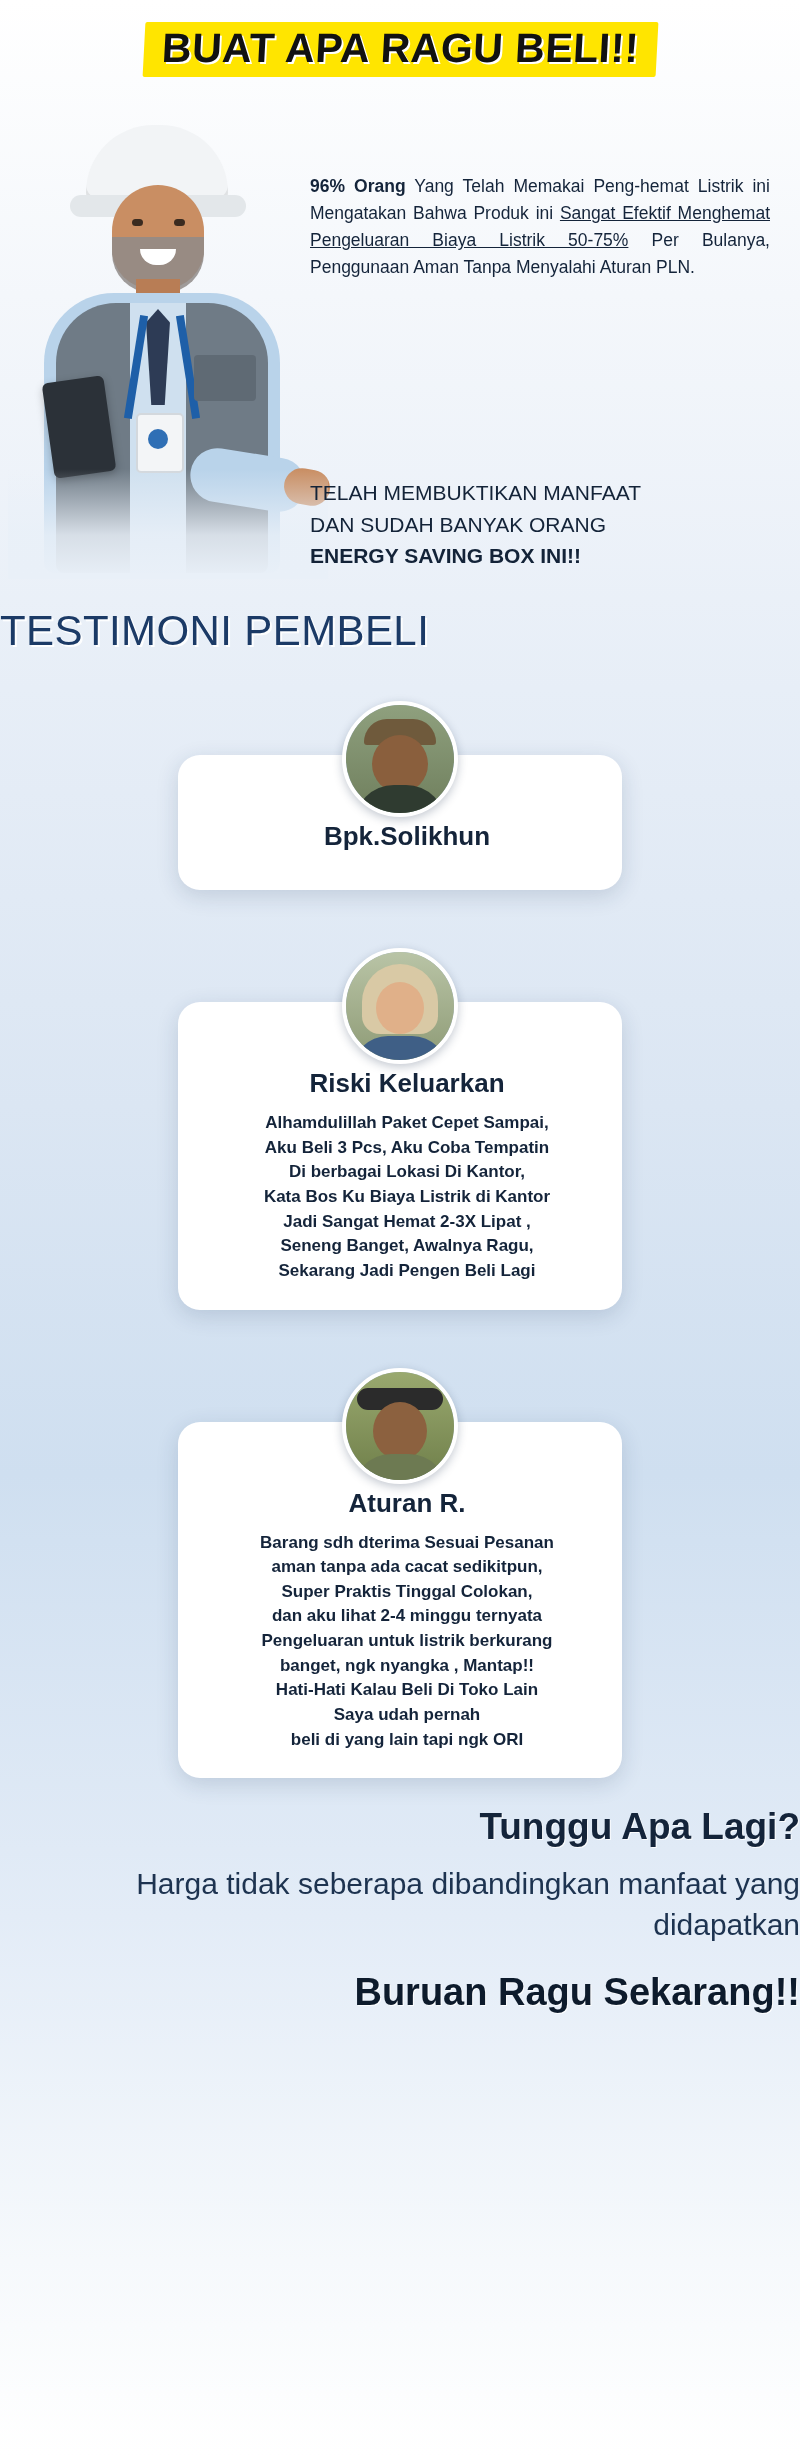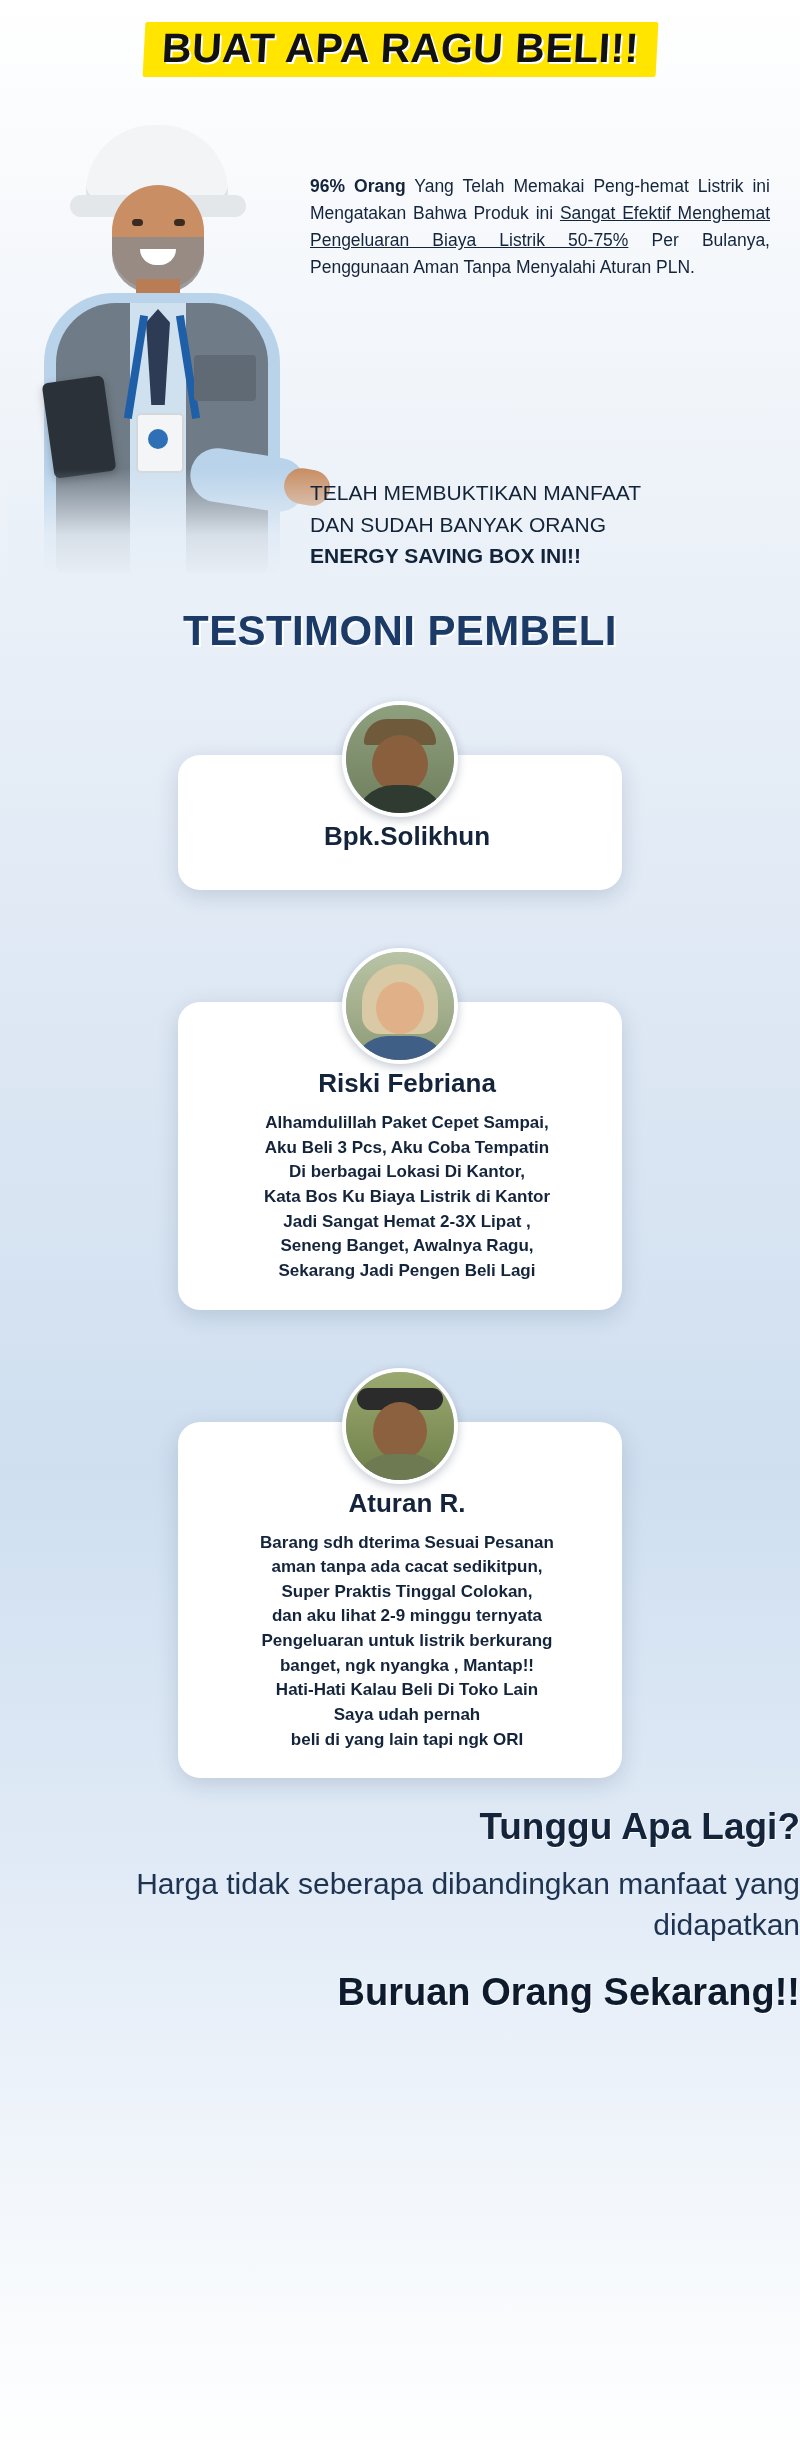--- a/index.html
+++ b/index.html
@@ -252,24 +252,24 @@
     font-size: 21px;
     line-height: 1.5;
     font-weight: 500;
   }
   .hero-sub .strong {
     font-weight: 800;
   }
 
   
   .section-title {
-    text-align: center;
+    text-align: left;
     margin-top: 10px;
     font-size: 42px;
-    font-weight: 700;
+    font-weight: 400;
     color: #1b3a66;
     letter-spacing: 0.4px;
     text-shadow: 2px 2px 0 rgba(255,255,255,0.9);
   }
 
   
   .cards {
     margin-top: 46px;
     display: flex;
     flex-direction: column;
@@ -429,21 +429,21 @@
     </div>
 
     <div class="card-block">
       <div class="avatar">
         <div class="sky" style="background:linear-gradient(180deg,#b9c4a6 0%,#8e9b76 100%);"></div>
         <div class="cap" style="top:12px;width:76px;height:70px;background:#d9c9a5;border-radius:38px 38px 18px 18px;"></div>
         <div class="head" style="top:30px;width:48px;height:52px;background:#e0b089;"></div>
         <div class="body" style="top:84px;width:96px;height:36px;background:#3f5f86;"></div>
       </div>
       <div class="card">
-        <div class="card-name">Riski Febriana</div>
+        <div class="card-name">Riski Keluarkan</div>
         <div class="card-text">Alhamdulillah Paket Cepet Sampai,
 Aku Beli 3 Pcs, Aku Coba Tempatin
 Di berbagai Lokasi Di Kantor,
 Kata Bos Ku Biaya Listrik di Kantor
 Jadi Sangat Hemat 2-3X Lipat ,
 Seneng Banget, Awalnya Ragu,
 Sekarang Jadi Pengen Beli Lagi</div>
       </div>
     </div>
 
@@ -452,30 +452,30 @@
         <div class="sky" style="background:linear-gradient(180deg,#9aa96f 0%,#6f7f4a 100%);"></div>
         <div class="cap" style="top:16px;width:86px;height:22px;background:#2b2b2b;border-radius:30px;"></div>
         <div class="head" style="top:30px;width:54px;height:58px;background:#8c613f;"></div>
         <div class="body" style="top:82px;width:94px;height:38px;background:#6d7a52;"></div>
       </div>
       <div class="card">
         <div class="card-name">Aturan R.</div>
         <div class="card-text">Barang sdh dterima Sesuai Pesanan
 aman tanpa ada cacat sedikitpun,
 Super Praktis Tinggal Colokan,
-dan aku lihat 2-9 minggu ternyata
+dan aku lihat 2-4 minggu ternyata
 Pengeluaran untuk listrik berkurang
 banget, ngk nyangka , Mantap!!
 Hati-Hati Kalau Beli Di Toko Lain
 Saya udah pernah
 beli di yang lain tapi ngk ORI</div>
       </div>
     </div>
 
   </div>
 
   <div class="cta">
     <div class="cta-1">Tunggu  Apa Lagi?</div>
     <div class="cta-2">Harga tidak seberapa dibandingkan manfaat yang didapatkan</div>
-    <div class="cta-3">Buruan Orang Sekarang!!</div>
+    <div class="cta-3">Buruan Ragu Sekarang!!</div>
   </div>
 
 </div>
 
 </body></html>

